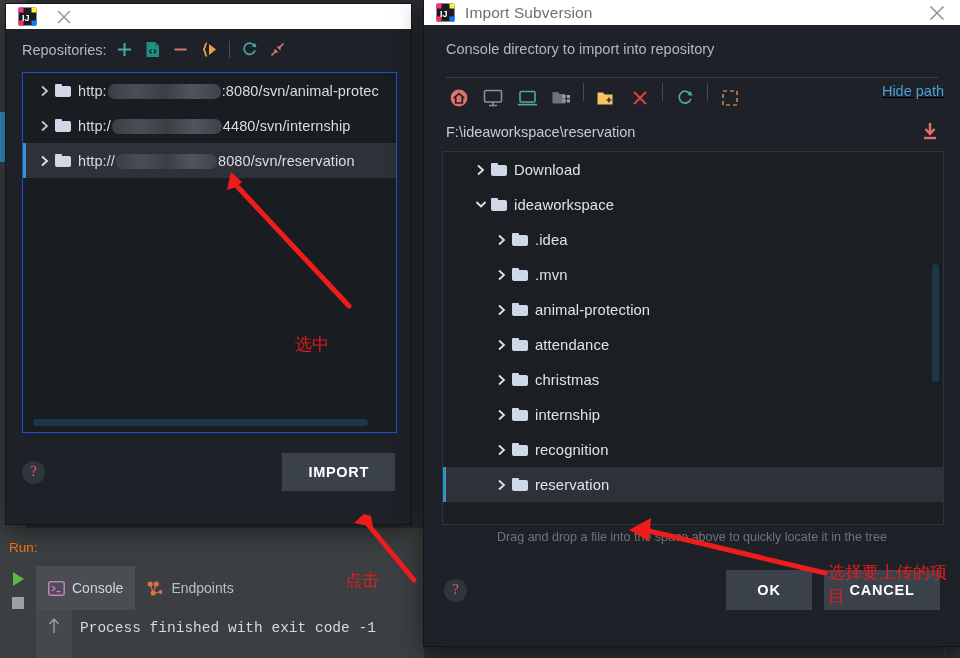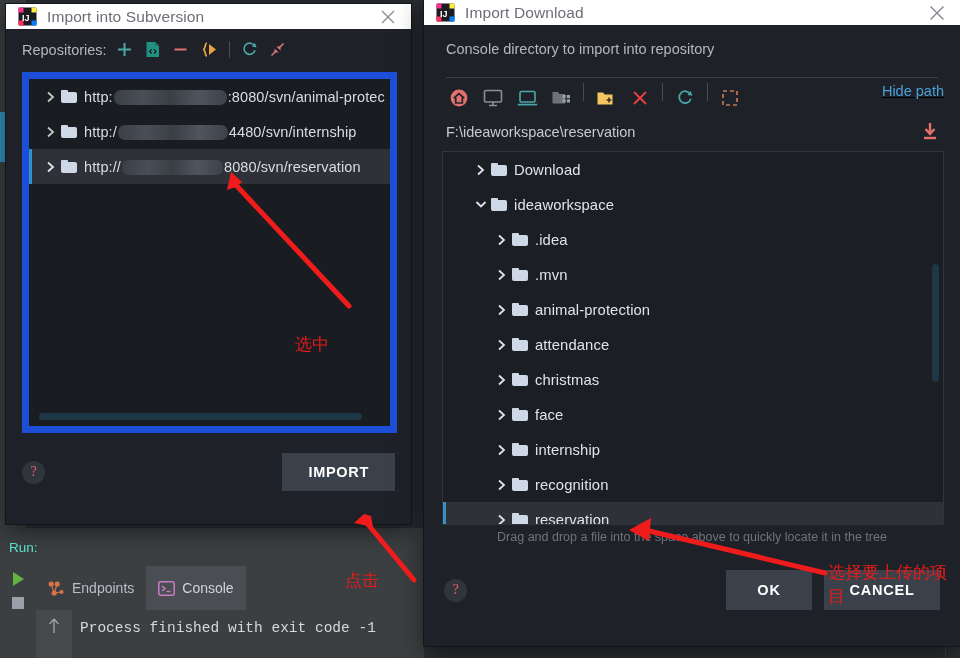--- a/index.html
+++ b/index.html
@@ -27,21 +27,21 @@
   .dlg-close{width:34px;height:34px;display:flex;align-items:center;justify-content:center;cursor:default;}
   .dlg-close svg{display:block;}
 
   
   #dlg-left{left:6px;top:4px;width:405px;height:520px;}
   #dlg-left .dlg-body{padding:0;height:479px;position:relative;background:#1e2228;}
   .repo-toolbar{display:flex;align-items:center;height:41px;padding:0 0 0 16px;gap:0;}
   .repo-label{font-size:14.5px;color:#b4b8bd;margin-right:4px;}
   .tb-btn{width:28px;height:26px;display:flex;align-items:center;justify-content:center;cursor:default;}
   .tb-sep{width:1px;height:17px;background:#4a4f57;margin:0 6px;}
-  .repo-list{position:absolute;left:16px;right:14px;top:43px;bottom:75px;background:#191c21;border:7px solid #1d4ed8;overflow:hidden;}
+  .repo-list{position:absolute;left:16px;right:14px;top:43px;bottom:75px;background:#191c21;border:1px solid #1d4ed8;overflow:hidden;}
   .repo-row{height:35px;display:flex;align-items:center;padding-left:14px;position:relative;white-space:nowrap;}
   .repo-row.selected{background:#2e3238;}
   .repo-row.selected:before{content:"";position:absolute;left:0;top:0;bottom:0;width:3px;background:#3592c4;}
   .chev{width:15px;flex:0 0 15px;display:flex;align-items:center;justify-content:center;margin-right:3px;}
   .folder-ic{width:16px;flex:0 0 16px;height:13px;margin-right:7px;position:relative;}
   .folder-ic i{position:absolute;left:0;top:2px;width:16px;height:11px;background:#cfd8e6;border-radius:1px 2px 2px 2px;display:block;}
   .folder-ic i:after{content:"";position:absolute;left:0;top:-2.5px;width:7px;height:3px;background:#cfd8e6;border-radius:1px 1px 0 0;}
   .repo-url{font-size:14.5px;color:#d8dde5;letter-spacing:.1px;}
   .redact{display:inline-block;vertical-align:-3px;height:15px;border-radius:7px;background:linear-gradient(90deg,#3a3e45,#4a4f57,#3a3e45,#50555d,#3d424a);margin:0 1px;}
   .hscroll{position:absolute;left:10px;right:28px;bottom:6px;height:7px;border-radius:4px;background:#1d3747;}
@@ -72,21 +72,21 @@
   .rd-footer{position:absolute;left:0;right:0;bottom:0;height:80px;display:flex;align-items:center;padding:0 20px;}
   .btn-flat{background:#3b414b;color:#ffffff;font-size:14.5px;font-weight:bold;letter-spacing:.8px;padding:12px 0;width:86px;text-align:center;cursor:default;border:0;margin-left:12px;}
 
   
   .anno{position:absolute;color:#e81b1b;font-family:"DejaVu Sans",sans-serif;font-size:17px;line-height:24px;}
   .arrow-svg{position:absolute;pointer-events:none;}
 
   
   #run-strip{position:absolute;left:0;top:528px;width:424px;height:130px;background:#3c3f41;}
   .run-bar{position:absolute;left:0;top:0;height:38px;right:0;background:#3c3f41;display:flex;align-items:center;}
-  .run-lbl{font-size:13.5px;color:#5eead4;padding-left:9px;width:52px;}
+  .run-lbl{font-size:13.5px;color:#f97316;padding-left:9px;width:52px;}
   .run-tab{display:flex;align-items:center;height:38px;padding:0 10px 0 8px;background:#4e5254;gap:7px;}
   .run-tab-txt{font-size:14px;color:#d6dae0;}
   .run-x{font-size:15px;color:#9aa0a8;}
   .tabs-row{position:absolute;left:0;top:38px;right:0;height:44px;background:#3c3f41;display:flex;align-items:center;}
   .side-icons{width:36px;height:44px;position:relative;}
   .ctab{height:44px;display:flex;align-items:center;gap:7px;padding:0 12px;font-size:14px;color:#b9bfc6;}
   .ctab.active{background:#4a4e52;color:#cfd4da;}
   .console-area{position:absolute;left:36px;top:82px;right:0;bottom:0;background:#3c3f41;}
   .console-gutter{position:absolute;left:0;top:0;width:36px;bottom:0;background:#45494c;display:flex;justify-content:center;padding-top:6px;}
   .console-text{position:absolute;left:44px;top:10px;font-family:"Liberation Mono","DejaVu Sans Mono",monospace;font-size:14.5px;color:#d6d9dd;white-space:nowrap;}
@@ -118,37 +118,37 @@
   </div>
   <div class="tabs-row">
     <div class="side-icons">
       <svg class="lefticon" style="top:4px;" width="18" height="18" viewBox="0 0 18 18">
           <polygon points="4,2 15,9 4,16" fill="#62b543"></polygon>
         </svg>
       <svg class="lefticon" style="top:28px;" width="18" height="18" viewBox="0 0 18 18">
           <rect x="3" y="3" width="12" height="12" fill="#9aa0a8"></rect>
         </svg>
     </div>
+    <div class="ctab active">
+      <svg width="17" height="15" viewBox="0 0 17 15">
+        <rect x="0.8" y="0.8" width="15.4" height="13.4" rx="2" fill="none" stroke="#c57ec5" stroke-width="1.5"></rect>
+        <path d="M4 5 L7 7.5 L4 10" fill="none" stroke="#c57ec5" stroke-width="1.4"></path>
+        <path d="M8.5 10.5 H12.5" stroke="#c57ec5" stroke-width="1.4"></path>
+      </svg>
+      <span>Console</span>
+    </div>
     <div class="ctab">
       <svg width="17" height="15" viewBox="0 0 17 15">
         <circle cx="3.2" cy="3" r="2.6" fill="#d9734a"></circle>
         <circle cx="9.2" cy="3" r="2.6" fill="#d9734a"></circle>
         <circle cx="6.2" cy="12" r="2.6" fill="#d9734a"></circle>
         <circle cx="13.5" cy="11" r="2" fill="#d9734a"></circle>
         <path d="M3.2 3 L6.2 12 L9.2 3 M6.2 12 L13.5 11" stroke="#d9734a" stroke-width="1.1" fill="none"></path>
       </svg>
       <span>Endpoints</span>
-    </div>
-    <div class="ctab active">
-      <svg width="17" height="15" viewBox="0 0 17 15">
-        <rect x="0.8" y="0.8" width="15.4" height="13.4" rx="2" fill="none" stroke="#c57ec5" stroke-width="1.5"></rect>
-        <path d="M4 5 L7 7.5 L4 10" fill="none" stroke="#c57ec5" stroke-width="1.4"></path>
-        <path d="M8.5 10.5 H12.5" stroke="#c57ec5" stroke-width="1.4"></path>
-      </svg>
-      <span>Console</span>
     </div>
   </div>
   <div class="console-area">
     <div class="console-gutter">
       <svg width="16" height="20" viewBox="0 0 16 20">
           <path d="M8 3 L8 17 M8 3 L3.5 8 M8 3 L12.5 8" stroke="#9aa0a8" stroke-width="1.4" fill="none"></path>
         </svg>
     </div>
     <div class="console-text">Process finished with exit code -1</div>
   </div>
@@ -159,21 +159,20 @@
     <div class="dlg-ij-icon">
       <svg width="19" height="19" viewBox="0 0 19 19">
         <rect x="0.5" y="0.5" width="18" height="18" rx="1.5" fill="#1b1b22"></rect>
         <rect x="0.5" y="0.5" width="5" height="5" fill="#ff318c"></rect>
         <rect x="13.5" y="0.5" width="5" height="5" fill="#fcee39"></rect>
         <rect x="0.5" y="13.5" width="5" height="5" fill="#fe315d"></rect>
         <rect x="13.5" y="13.5" width="5" height="5" fill="#087cfa"></rect>
         <text x="4" y="14" font-size="9" fill="#ffffff" font-family="Liberation Sans, sans-serif" font-weight="bold">IJ</text>
       </svg>
     </div>
-    <div class="dlg-title">Import into Subversion</div>
     <div class="dlg-close">
       <svg width="18" height="18" viewBox="0 0 18 18">
           <path d="M3 3 L15 15 M15 3 L3 15" stroke="#8b9097" stroke-width="1.4"></path>
         </svg>
     </div>
   </div>
   <div class="dlg-body">
 
     <div class="repo-toolbar">
       <span class="repo-label">Repositories:</span>
@@ -268,21 +267,21 @@
     <div class="dlg-ij-icon">
       <svg width="19" height="19" viewBox="0 0 19 19">
         <rect x="0.5" y="0.5" width="18" height="18" rx="1.5" fill="#1b1b22"></rect>
         <rect x="0.5" y="0.5" width="5" height="5" fill="#ff318c"></rect>
         <rect x="13.5" y="0.5" width="5" height="5" fill="#fcee39"></rect>
         <rect x="0.5" y="13.5" width="5" height="5" fill="#fe315d"></rect>
         <rect x="13.5" y="13.5" width="5" height="5" fill="#087cfa"></rect>
         <text x="4" y="14" font-size="9" fill="#ffffff" font-family="Liberation Sans, sans-serif" font-weight="bold">IJ</text>
       </svg>
     </div>
-    <div class="dlg-title">Import Download</div>
+    <div class="dlg-title">Import Subversion</div>
     <div class="dlg-close">
       <svg width="20" height="20" viewBox="0 0 20 20">
           <path d="M3.5 3.5 L16.5 16.5 M16.5 3.5 L3.5 16.5" stroke="#8b9097" stroke-width="1.5"></path>
         </svg>
     </div>
   </div>
   <div class="dlg-body">
 
     <div class="rd-sub">Console directory to import into repository</div>
     <div class="rd-sep"></div>
@@ -422,31 +421,20 @@
       <div class="tree-row" style="padding-left:51px">
         <span class="chev">
             <svg width="9" height="12" viewBox="0 0 9 12">
               <path d="M2 1.5 L7 6 L2 10.5" stroke="#dfe4ea" stroke-width="1.8" fill="none"></path>
             </svg>
           </span>
         <span class="folder-ic">
             <i></i>
           </span>
         <span class="tree-label">christmas</span>
-      </div>
-      <div class="tree-row" style="padding-left:51px">
-        <span class="chev">
-            <svg width="9" height="12" viewBox="0 0 9 12">
-              <path d="M2 1.5 L7 6 L2 10.5" stroke="#dfe4ea" stroke-width="1.8" fill="none"></path>
-            </svg>
-          </span>
-        <span class="folder-ic">
-            <i></i>
-          </span>
-        <span class="tree-label">face</span>
       </div>
       <div class="tree-row" style="padding-left:51px">
         <span class="chev">
             <svg width="9" height="12" viewBox="0 0 9 12">
               <path d="M2 1.5 L7 6 L2 10.5" stroke="#dfe4ea" stroke-width="1.8" fill="none"></path>
             </svg>
           </span>
         <span class="folder-ic">
             <i></i>
           </span>

